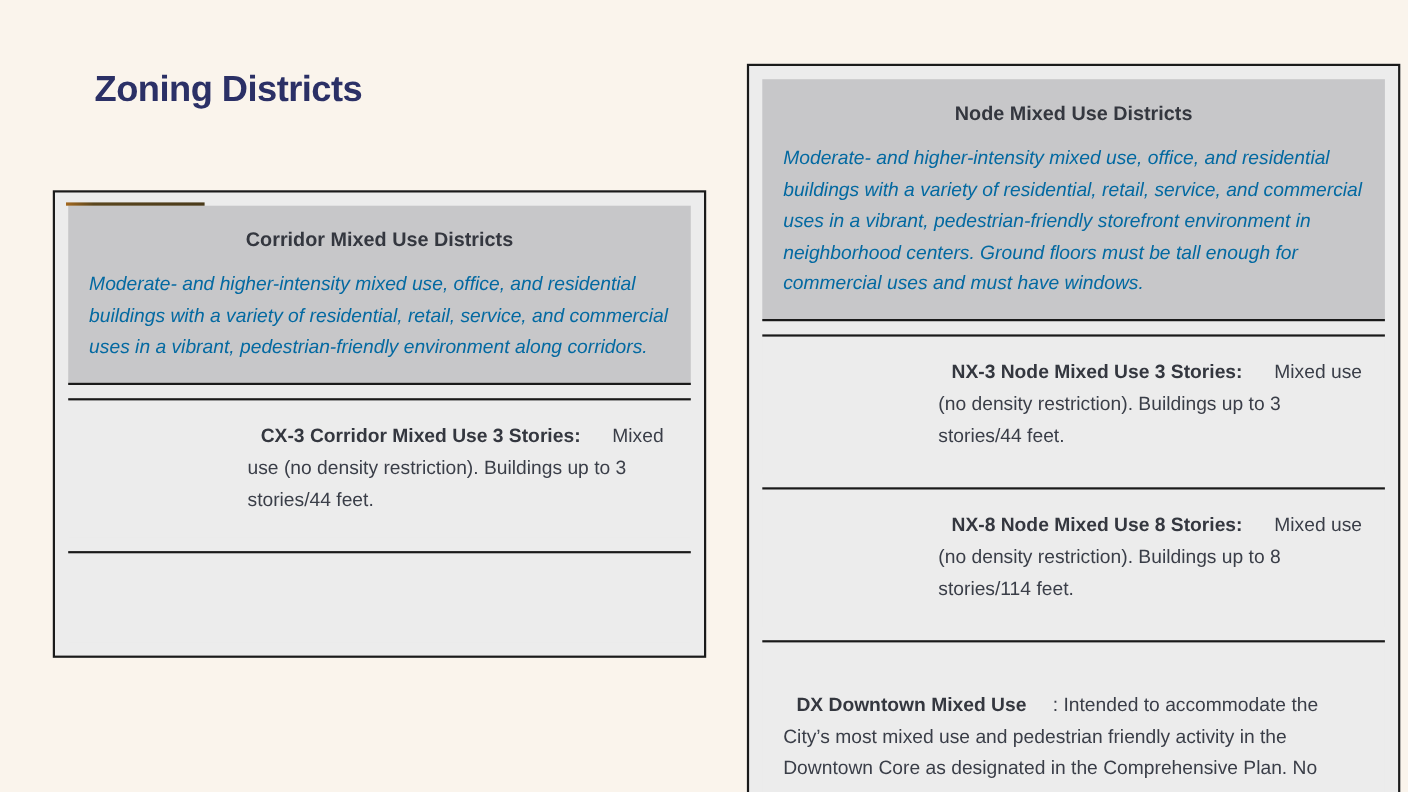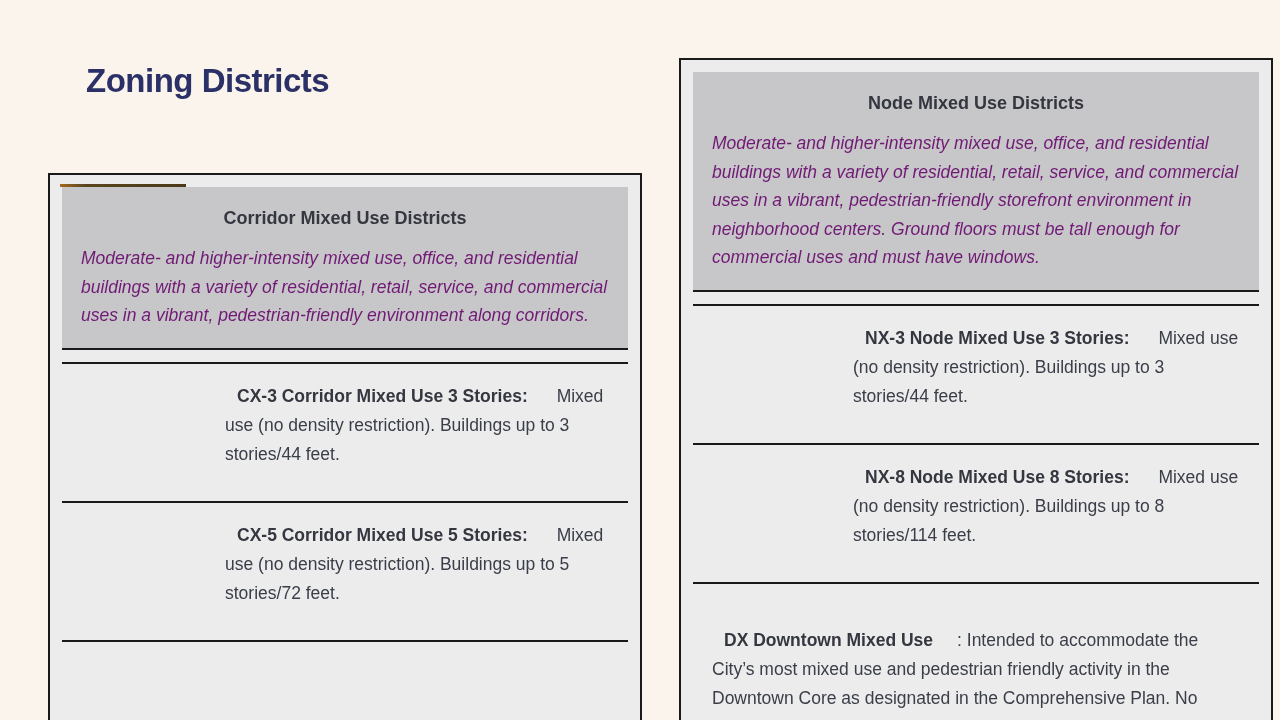--- a/index.html
+++ b/index.html
@@ -44,21 +44,21 @@
     text-align: center;
     font-weight: 700;
     font-size: 18px;
     line-height: 28px;
     color: #34373F;
   }
   .table-header .hdr-desc {
     font-style: italic;
     font-size: 17.5px;
     line-height: 28.5px;
-    color: #701a75;
+    color: #0369a1;
   }
   .zone-table.left .table-header { min-height: 121px; }
   .zone-table.right .table-header { min-height: 179px; }
   .zone-row {
     display: flex;
     align-items: center;
     border-top: 2px solid #1A1A1A;
     background: #ECECEC;
   }
   .zone-row:first-of-type { border-top: none; }
@@ -91,26 +91,20 @@
     <div class="hdr-title">Corridor Mixed Use Districts</div>
     <div class="hdr-desc">Moderate- and higher-intensity mixed use, office, and residential buildings with a variety of residential, retail, service, and commercial uses in a vibrant, pedestrian-friendly environment along corridors.</div>
   </div>
   <div class="zone-row">
     <div class="swatch" style="background-color:#C17B6A"></div>
     <div class="zone-cell">
       <strong>CX-3 Corridor Mixed Use 3 Stories:</strong><span> Mixed use (no density restriction). Buildings up to 3 stories/44 feet.</span>
     </div>
   </div>
   <div class="zone-row">
-    <div class="swatch" style="background-color:#9E5639"></div>
-    <div class="zone-cell">
-      <strong>CX-5 Corridor Mixed Use 5 Stories:</strong><span> Mixed use (no density restriction). Buildings up to 5 stories/72 feet.</span>
-    </div>
-  </div>
-  <div class="zone-row">
     <div class="swatch" style="background-color:#6F4238"></div>
   </div>
 </div>
 
 <div class="zone-table right">
   <div class="table-header">
     <div class="hdr-title">Node Mixed Use Districts</div>
     <div class="hdr-desc">Moderate- and higher-intensity mixed use, office, and residential buildings with a variety of residential, retail, service, and commercial uses in a vibrant, pedestrian-friendly storefront environment in neighborhood centers. Ground floors must be tall enough for commercial uses and must have windows.</div>
   </div>
   <div class="zone-row">

